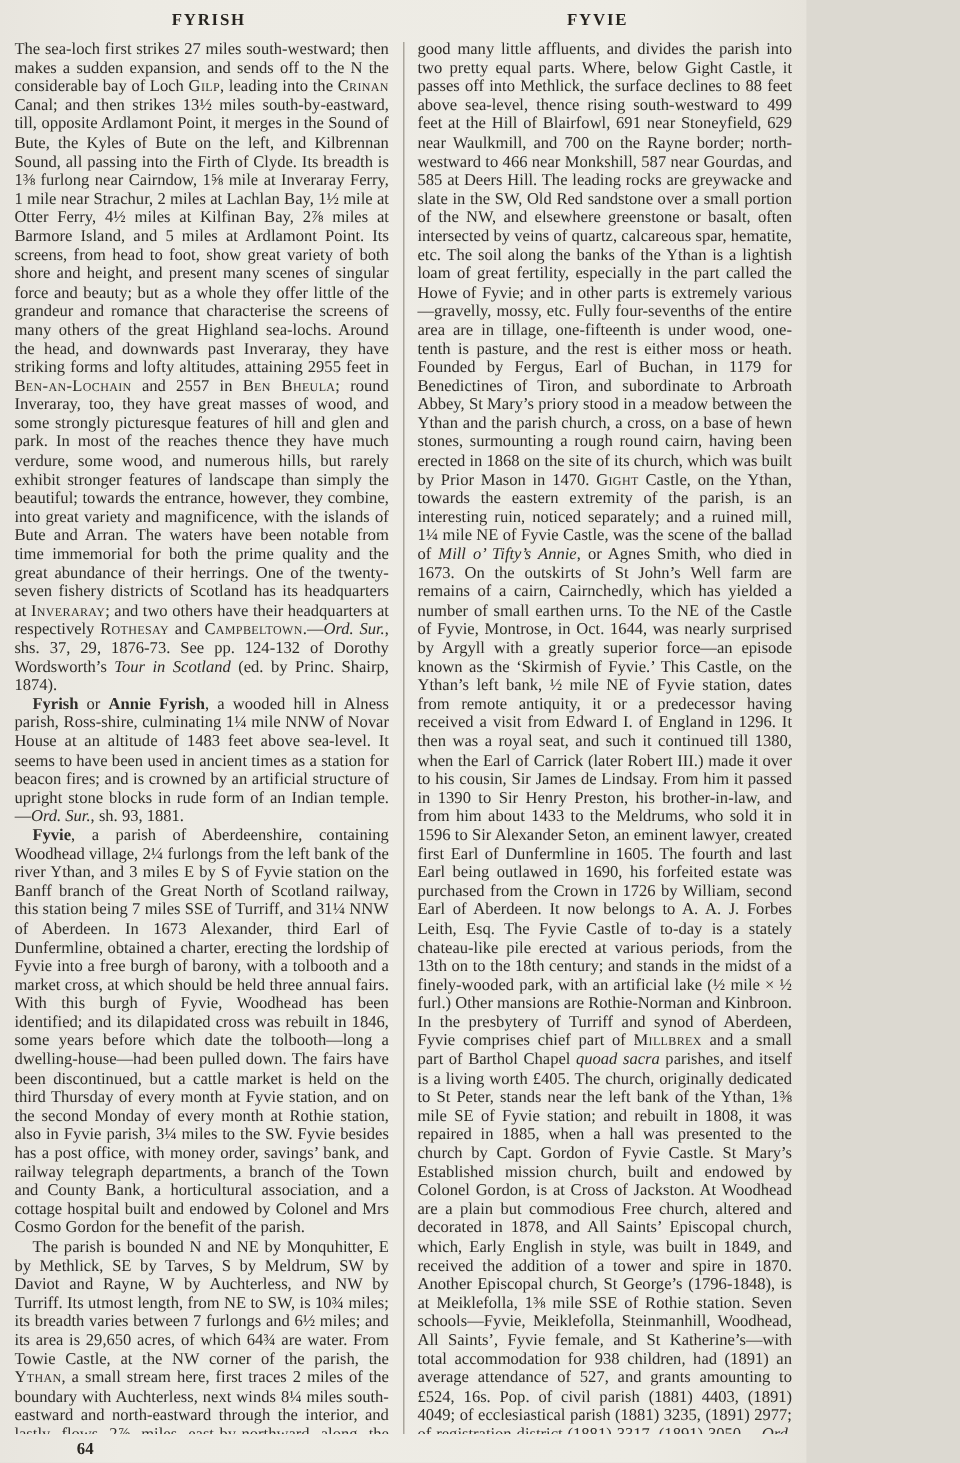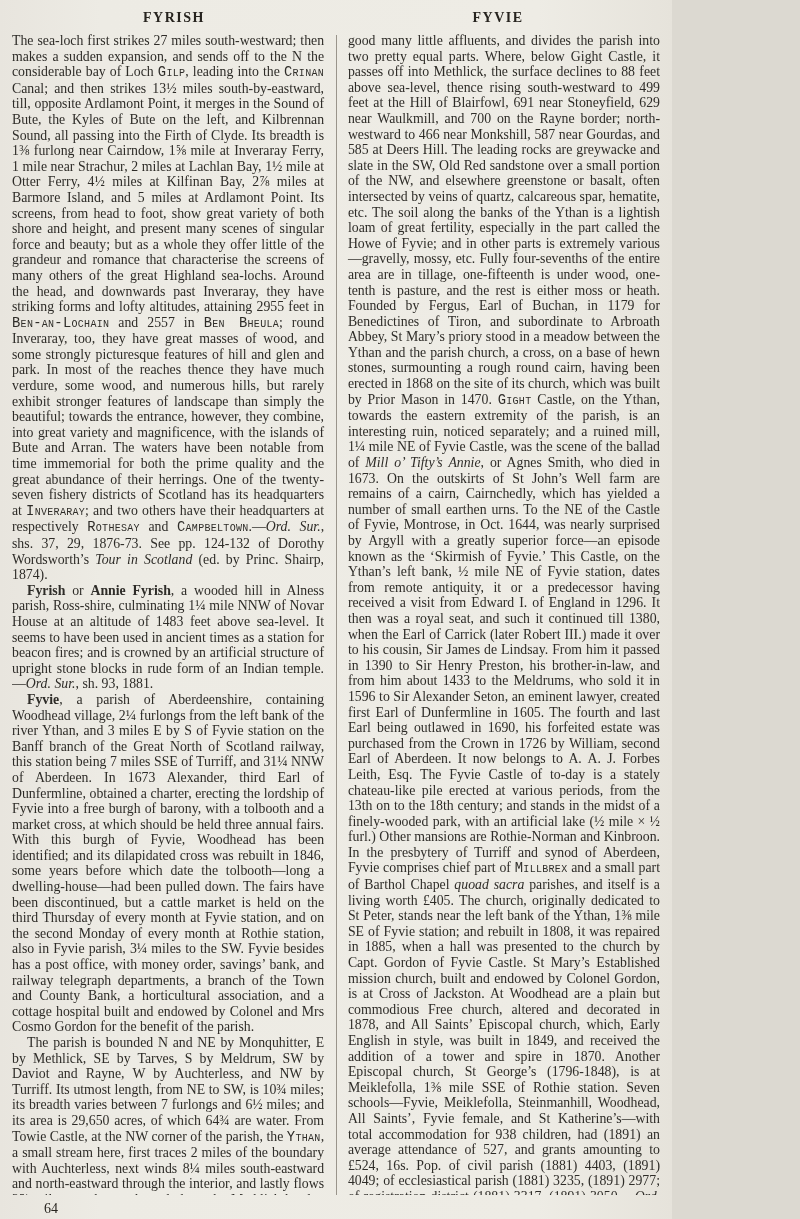--- a/index.html
+++ b/index.html
@@ -44,28 +44,28 @@
     line-height: 15.6px;
     color: #2e2c28;
   }
   .divider {
     width: 1px;
     background: #99948b;
     margin: 2px 11px 0 12px;
   }
   p.para { margin: 0; text-indent: 15px; }
   p.para.cont { text-indent: 0; }
-  sc { font-variant: small-caps; letter-spacing: 0.3px; font-family: Liberation Mono, monospace; }
+  sc { font-variant: small-caps; letter-spacing: 0.3px; }
   i { font-style: italic; }
   b { font-weight: bold; }
   .page-number {
     position: absolute;
-    left: 44px;
+    left: 64px;
     bottom: 2px;
-    font-weight: 400;
+    font-weight: 700;
     font-size: 14px;
     color: #27241f;
   }
 </style>
 </head>
 <body>
 
 <div class="page">
 
   <div class="running-heads">

